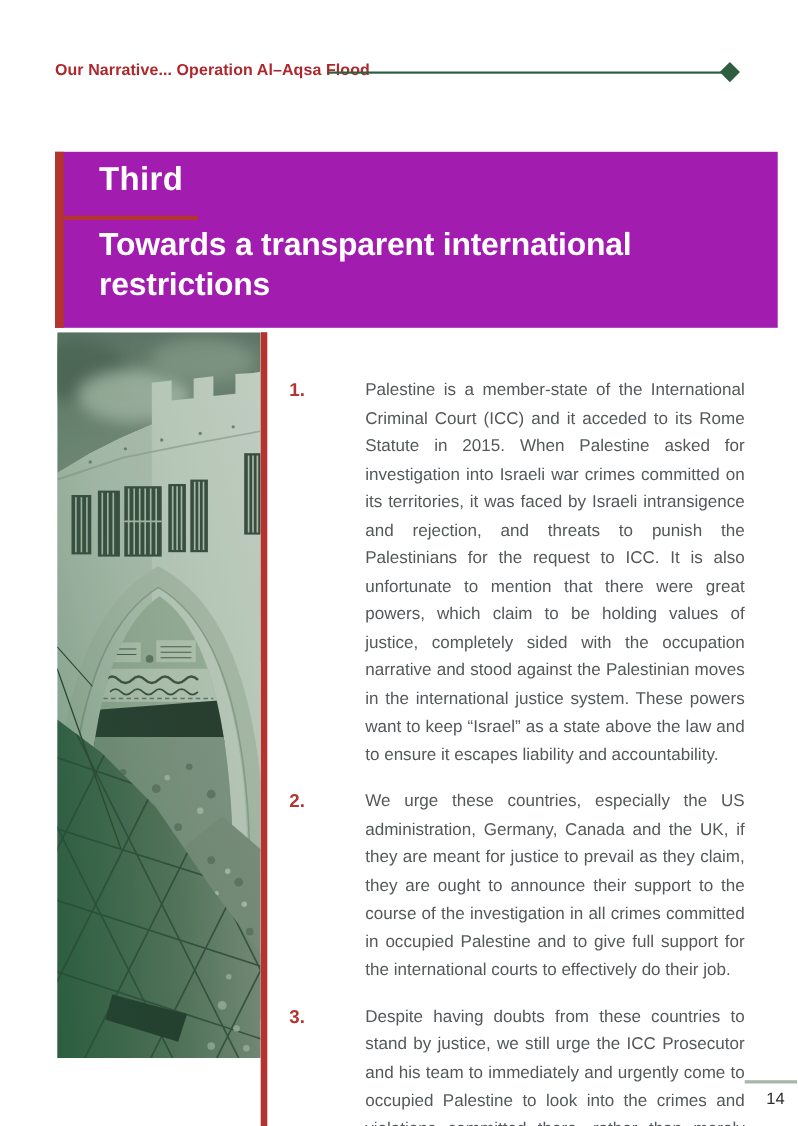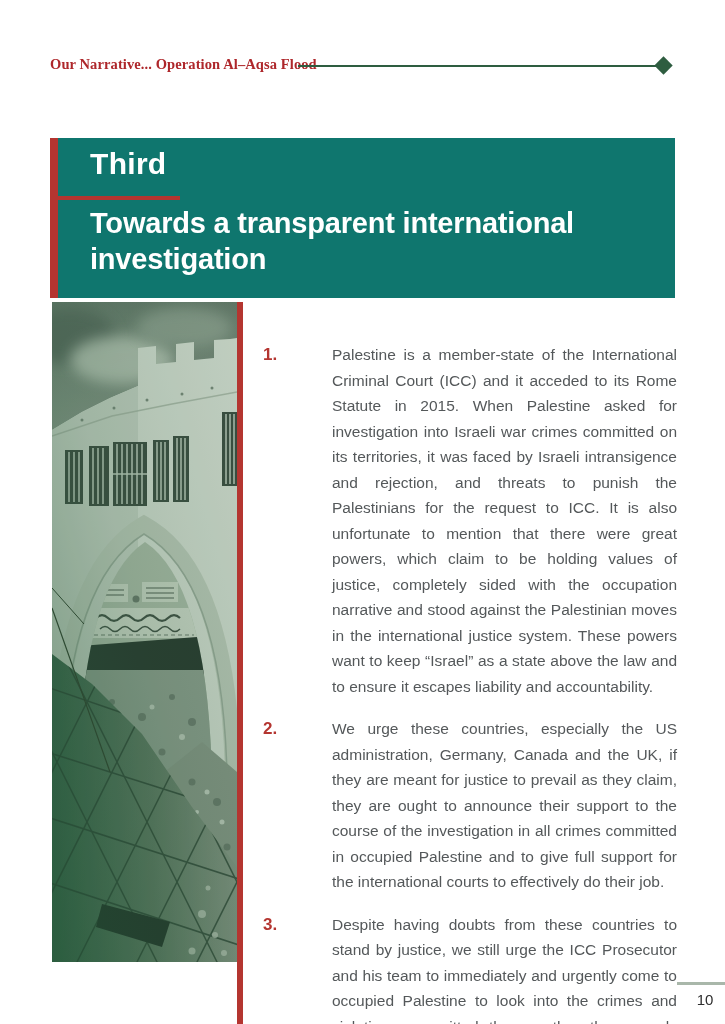--- a/index.html
+++ b/index.html
@@ -8,26 +8,25 @@
     width:725px;height:1024px;
     background:#ffffff;
     font-family:"Liberation Sans", sans-serif;
     overflow:hidden;
   }
   
   .hdr-title{
     position:absolute;left:50px;top:56px;
     font-size:14.5px;font-weight:700;color:#ae272b;letter-spacing:.1px;
     white-space:nowrap;
-    font-family:Liberation Serif, serif;
   }
   .hdr-rule{position:absolute;left:298px;top:65px;width:358px;height:2px;background:#2e5d40;}
   .hdr-diamond{position:absolute;left:657px;top:59px;width:13px;height:13px;background:#2e5d40;transform:rotate(45deg);}
   
-  .banner{position:absolute;left:50px;top:138px;width:625px;height:160px;background:#0f766e;}
+  .banner{position:absolute;left:50px;top:138px;width:625px;height:160px;background:#a21caf;padding-left:32px;}
   .banner-redbar{position:absolute;left:0;top:0;width:8px;height:160px;background:#b43530;}
   .kicker{position:absolute;left:40px;top:9px;font-size:30px;font-weight:700;color:#ffffff;letter-spacing:.3px;}
   .kicker-rule{position:absolute;left:8px;top:58px;width:122px;height:4px;background:#b43530;}
   .banner-title{
     position:absolute;left:40px;top:67px;width:585px;
     font-size:29px;line-height:36px;font-weight:700;color:#ffffff;letter-spacing:-.2px;
   }
   
   .photo{position:absolute;left:52px;top:302px;width:185px;height:660px;overflow:hidden;}
   .red-vline{position:absolute;left:237px;top:302px;width:6px;height:722px;background:#b43530;}
@@ -46,21 +45,21 @@
 <div class="page">
 
   <div class="hdr-title">Our Narrative... Operation Al–Aqsa Flood</div>
   <div class="hdr-rule"></div>
   <div class="hdr-diamond"></div>
 
   <div class="banner">
     <div class="banner-redbar"></div>
     <div class="kicker">Third</div>
     <div class="kicker-rule"></div>
-    <div class="banner-title">Towards a transparent international investigation</div>
+    <div class="banner-title">Towards a transparent international restrictions</div>
   </div>
 
   <div class="photo">
     <svg viewBox="0 0 185 660" width="185" height="660" preserveAspectRatio="none">
       <defs>
         <linearGradient id="sky" x1="0" y1="0" x2="0" y2="1">
           <stop offset="0" stop-color="#66766a"></stop>
             <stop offset="1" stop-color="#b8c2b4"></stop>
         </linearGradient>
         <linearGradient id="ground" x1="0" y1="0" x2="1" y2="0">
@@ -230,15 +229,15 @@
       <div class="para-num">2.</div>
       <div class="para-text">We urge these countries, especially the US administration, Germany, Canada and the UK, if they are meant for justice to prevail as they claim, they are ought to announce their support to the course of the investigation in all crimes committed in occupied Palestine and to give full support for the international courts to effectively do their job.</div>
     </div>
     <div class="para">
       <div class="para-num">3.</div>
       <div class="para-text">Despite having doubts from these countries to stand by justice, we still urge the ICC Prosecutor and his team to immediately and urgently come to occupied Palestine to look into the crimes and violations committed there, rather than merely observing the situation remotely or being subject to the Israeli restrictions.</div>
     </div>
   </div>
 
   <div class="footer-rule"></div>
-  <div class="page-num">10</div>
+  <div class="page-num">14</div>
 
 </div>
 
 </body></html>

